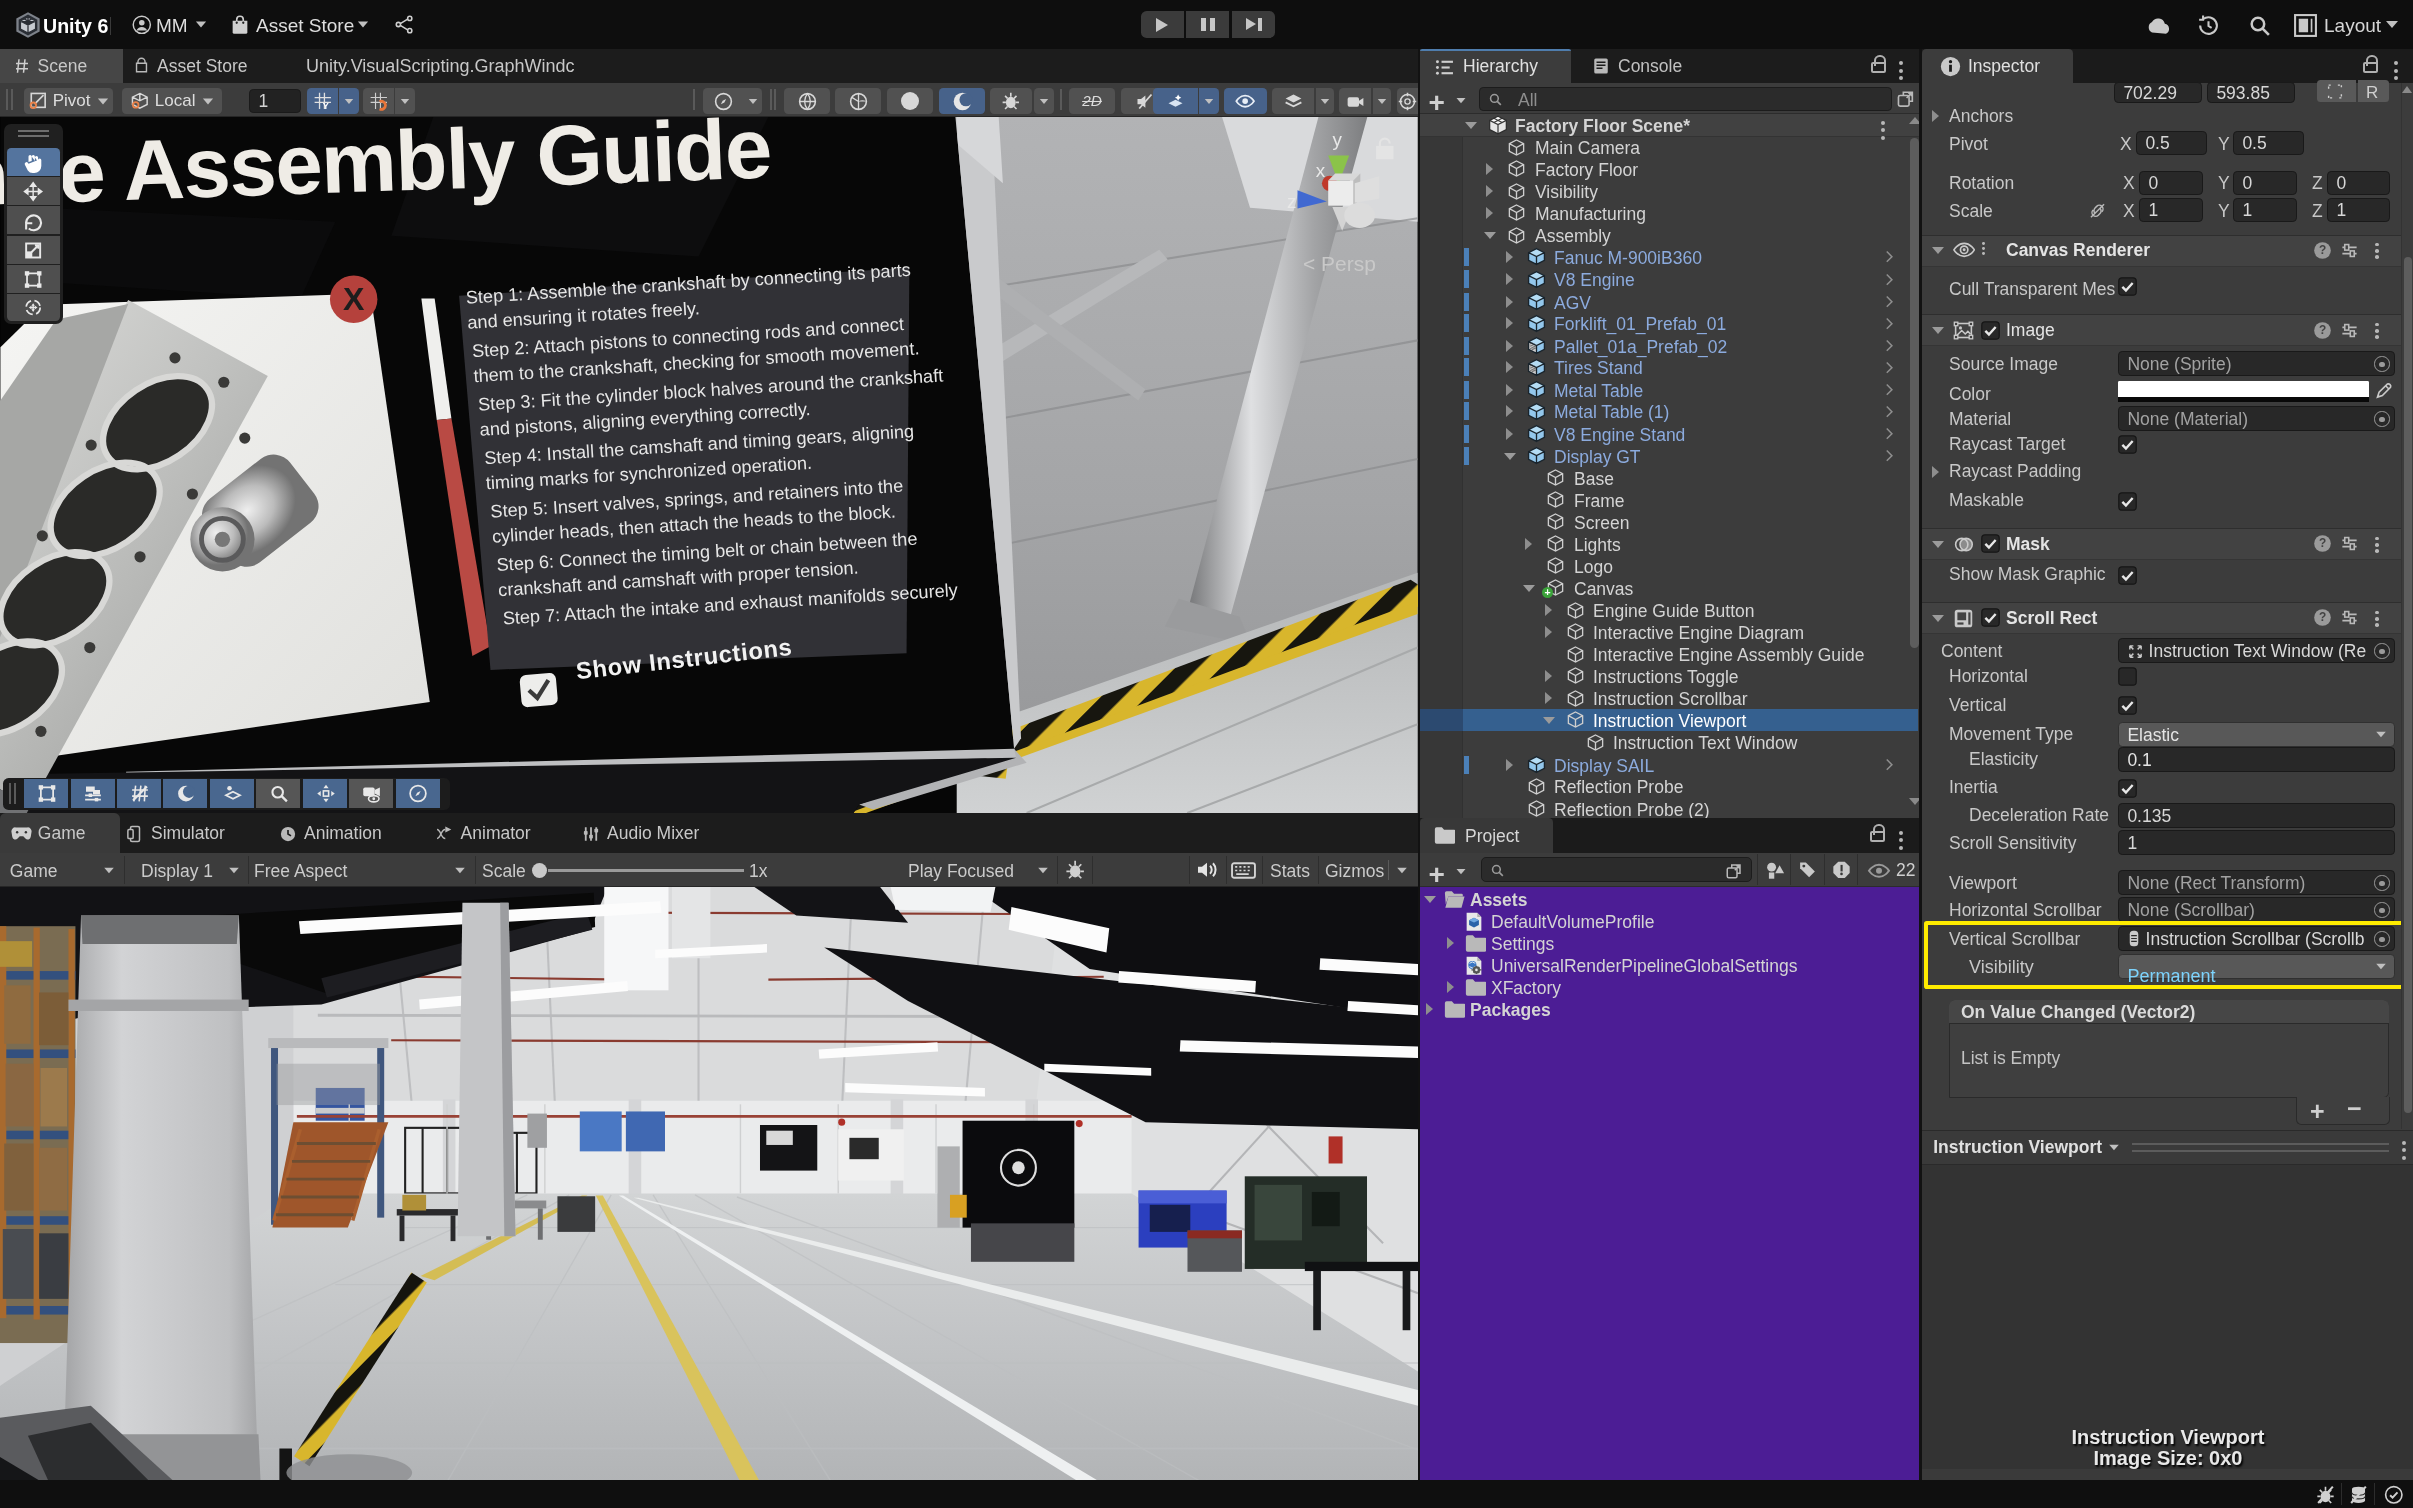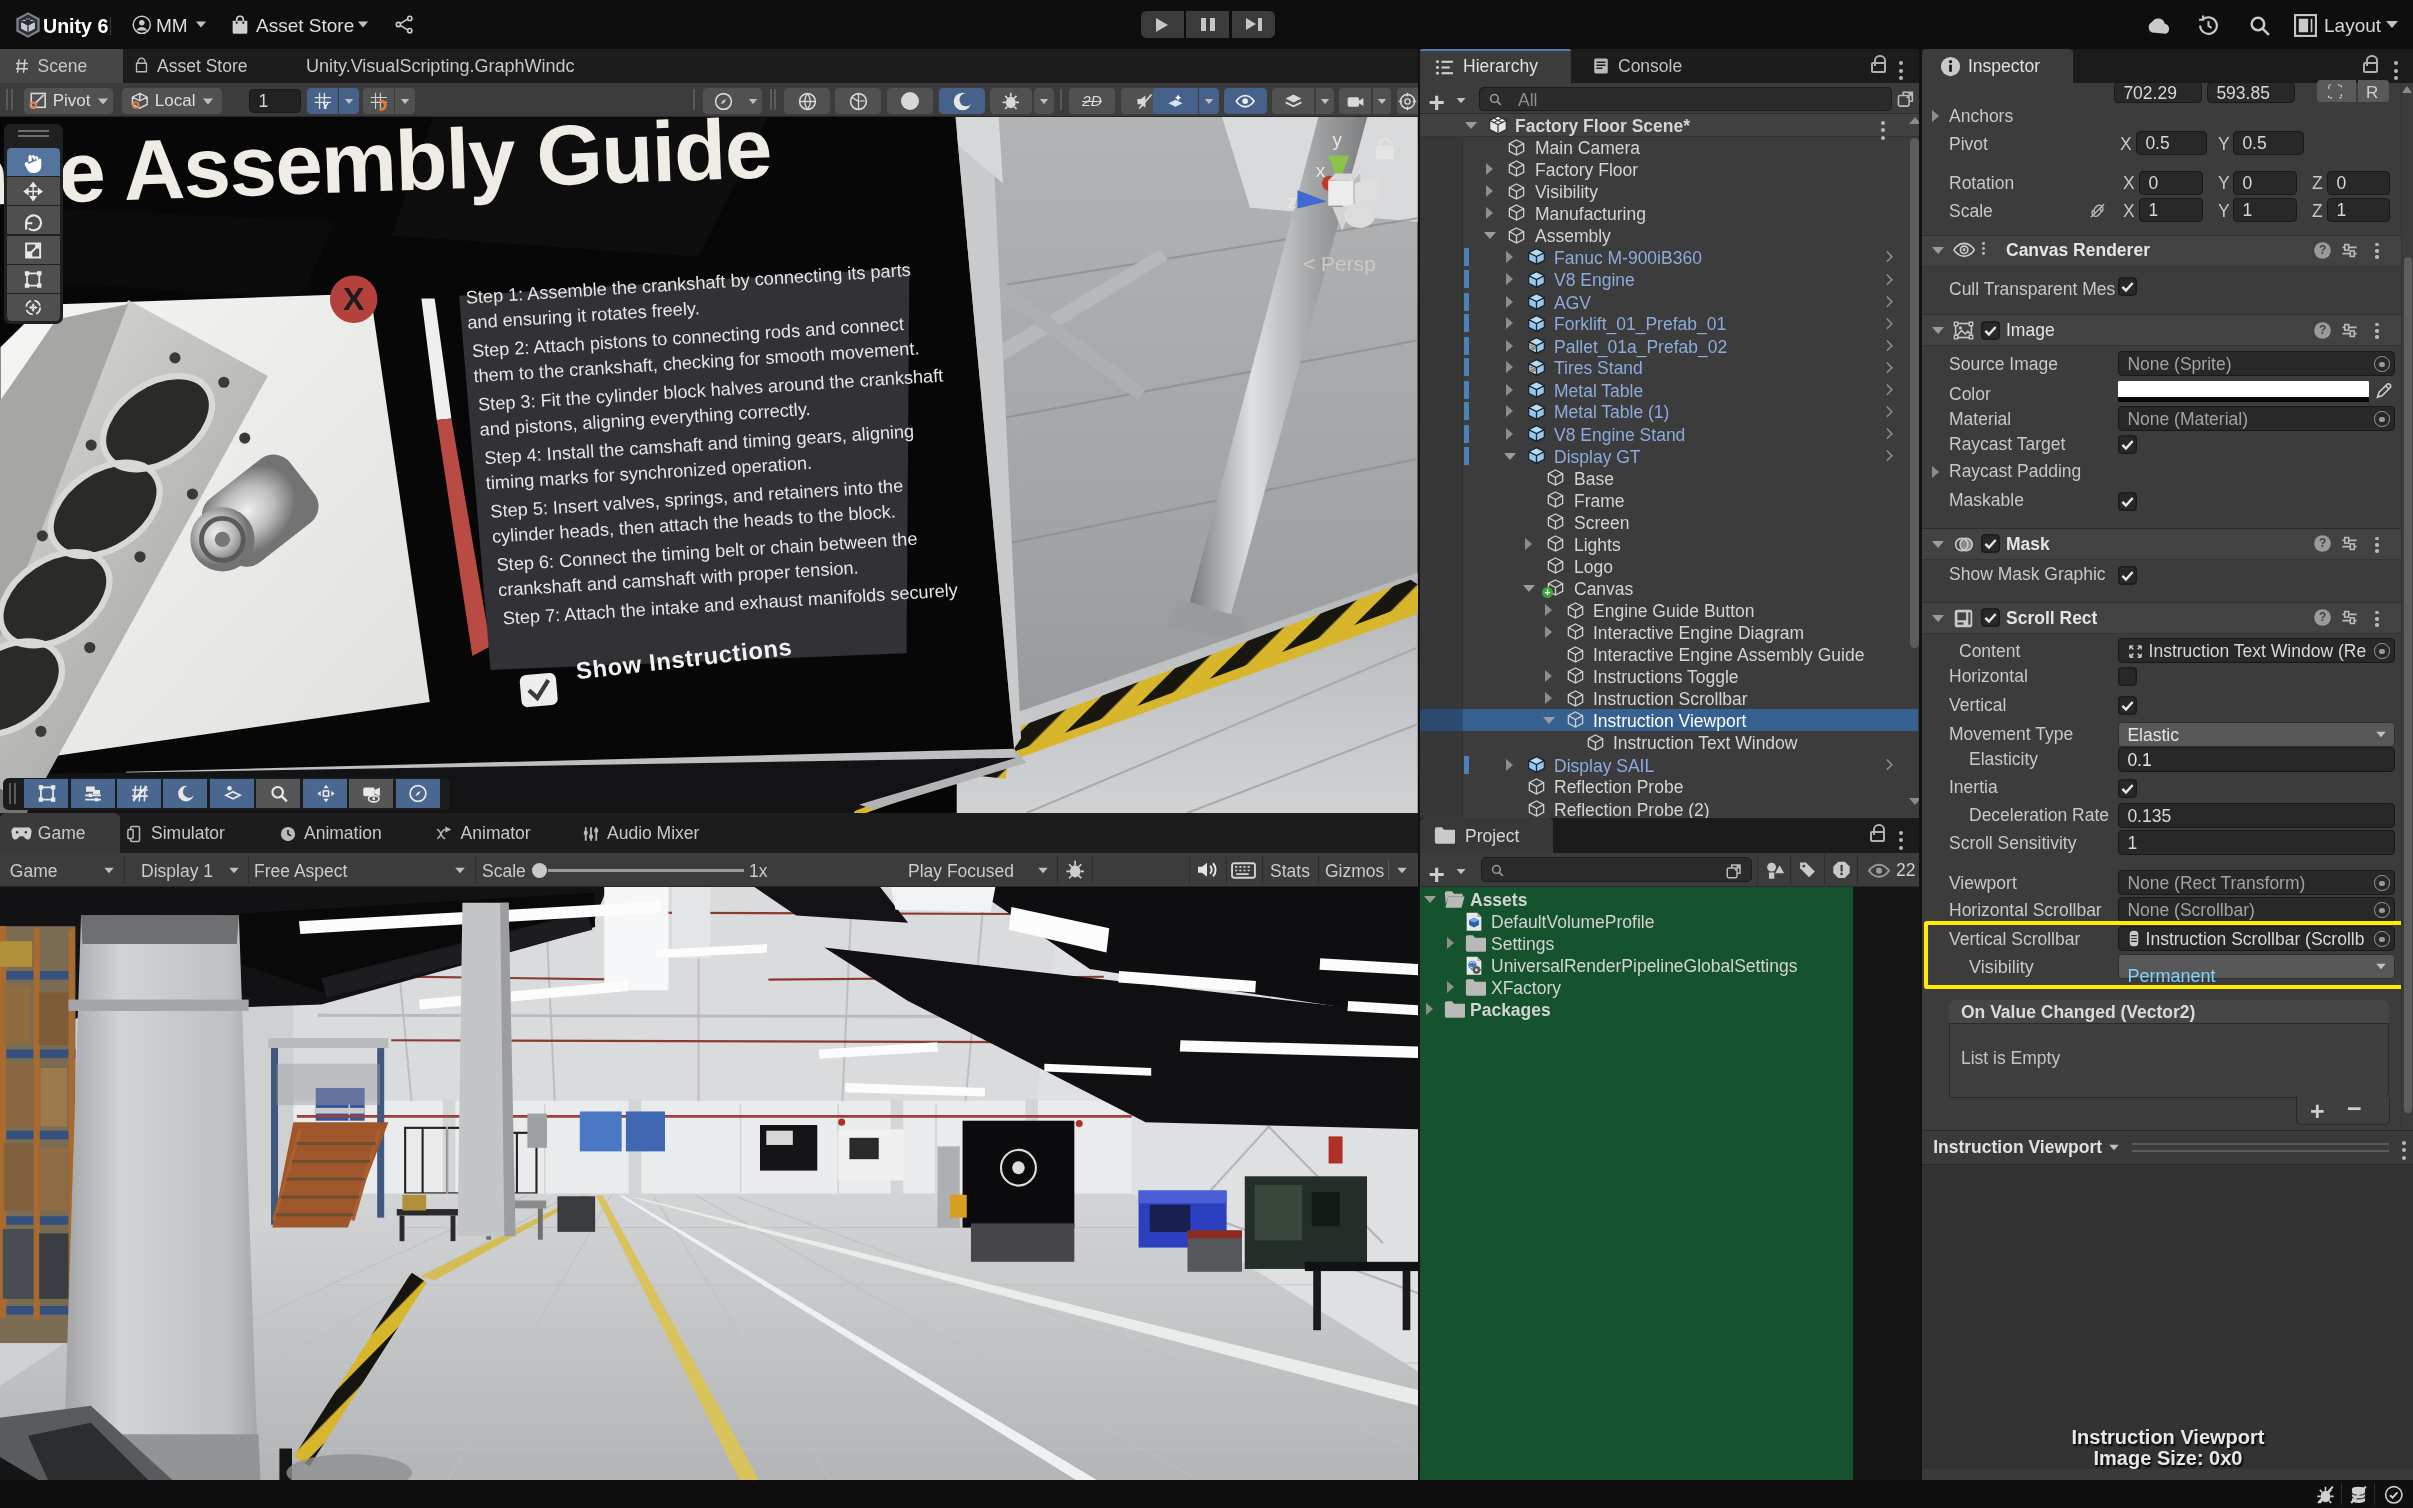--- a/index.html
+++ b/index.html
@@ -1034,21 +1034,21 @@
   <div class="abs" style="left:134px;top:728px;font-size:17.5px;color:#d4d4d4;white-space:nowrap">Reflection Probe</div>
   <svg class="abs" style="left:107px;top:750px" width="19" height="19" viewBox="0 0 24 24">
       <path d="M12 2.5 L21 7 V17 L12 21.5 L3 17 V7 Z M12 21.5 V12 M3 7 L12 12 L21 7" fill="none" stroke="#cecece" stroke-width="1.7"></path>
     </svg>
   <div class="abs" style="left:134px;top:751px;font-size:17.5px;color:#d4d4d4;white-space:nowrap">Reflection Probe (2)</div>
 
   <div class="abs" style="left:489px;top:68px;width:0;height:0;border-left:6.3px solid transparent;border-right:6.3px solid transparent;border-bottom:7.7px solid #8a8a8a"></div>
   <div class="abs" style="left:490px;top:89px;width:9px;height:510px;background:#5d5d5d;border-radius:4.9px"></div>
   <div class="abs" style="left:489px;top:749px;width:0;height:0;border-left:6.3px solid transparent;border-right:6.3px solid transparent;border-top:7.7px solid #8a8a8a"></div>
 </div>
-<div class="abs" id="project" style="left:1420px;top:818px;width:433px;height:662px;background:#14532d">
+<div class="abs" id="project" style="left:1420px;top:818px;width:499px;height:662px;background:#4c1d95">
   <div class="abs" style="left:0;top:0;width:499px;height:35px;background:#1b1b1b">
     <div class="abs" style="left:0;top:0;width:133px;height:35px;background:#383838;border-radius:4.2px 4.2px 0 0"></div>
     <svg class="abs" style="left:14px;top:8.4px" width="21" height="18" viewBox="0 0 24 20">
         <path d="M1 3 a2 2 0 0 1 2-2 h6 l2.5 3 H23 a1.5 1.5 0 0 1 1.5 1.5 V18 a2 2 0 0 1-2 2 H3 a2 2 0 0 1-2-2 Z" fill="#c9c9c9"></path>
       </svg>
     <div class="abs" style="left:45px;top:7.7px;font-size:17.5px;color:#d6d6d6">Project</div>
     <div class="lock" style="left:450px;top:12.6px"></div>
     <div class="kebab" style="left:479px;top:9px">
         <i></i>
         <i></i>
@@ -1344,21 +1344,21 @@
 <svg class="abs" style="left:418px;top:559px" width="19" height="19" viewBox="0 0 24 24">
       <path d="M3 8 h18 M3 16 h18" stroke="#b9b9b9" stroke-width="2.2"></path>
       <rect x="6" y="4.5" width="5" height="7" fill="#424242" stroke="#b9b9b9" stroke-width="2"></rect>
       <rect x="13" y="12.5" width="5" height="7" fill="#424242" stroke="#b9b9b9" stroke-width="2"></rect>
     </svg>
 <div class="kebab" style="left:453px;top:559px">
       <i style="width:3.5px;height:3.5px;margin:2.8px 0"></i>
       <i style="width:3.5px;height:3.5px;margin:2.8px 0"></i>
       <i style="width:3.5px;height:3.5px;margin:2.8px 0"></i>
     </div>
-  <div class="abs" style="left:37px;top:592px;font-size:17.5px;color:#c8c8c8;white-space:nowrap">Content</div>
+  <div class="abs" style="left:19px;top:592px;font-size:17.5px;color:#c8c8c8;white-space:nowrap">Content</div>
   <div class="abs" style="left:196px;top:589px;width:277px;height:25px;background:#282828;border:0.7px solid #191919;border-radius:4.2px">
       <div class="abs" style="left:8.4px;top:2.1px;font-size:17.5px;color:#d8d8d8;white-space:nowrap"><svg style="vertical-align:-2.8px;margin-right:4.2px" width="17" height="17" viewBox="0 0 24 24">
           <path d="M4 4 L9 4 M4 4 L4 9 M4 4 L9 9 M20 4 L15 4 M20 4 L20 9 M20 4 L15 9 M4 20 L9 20 M4 20 L4 15 M4 20 L9 15 M20 20 L15 20 M20 20 L20 15 M20 20 L15 15" stroke="#c9c9c9" stroke-width="2" fill="none"></path>
         </svg>Instruction Text Window (Re</div>
       <div class="abs" style="right:4.2px;top:4.2px;width:15.4px;height:15.4px;border:1.4px solid #9a9a9a;border-radius:50%"></div>
       <div class="abs" style="right:9px;top:9.8px;width:5.6px;height:5.6px;border-radius:50%;background:#9a9a9a"></div>
     </div>
   <div class="abs" style="left:27px;top:617px;font-size:17.5px;color:#c8c8c8;white-space:nowrap">Horizontal</div>
   <svg class="abs" style="left:196px;top:618px" width="19" height="19" viewBox="0 0 24 24">
       <rect x="1" y="1" width="22" height="22" rx="4" fill="#282828" stroke="#161616" stroke-width="1.5"></rect>

